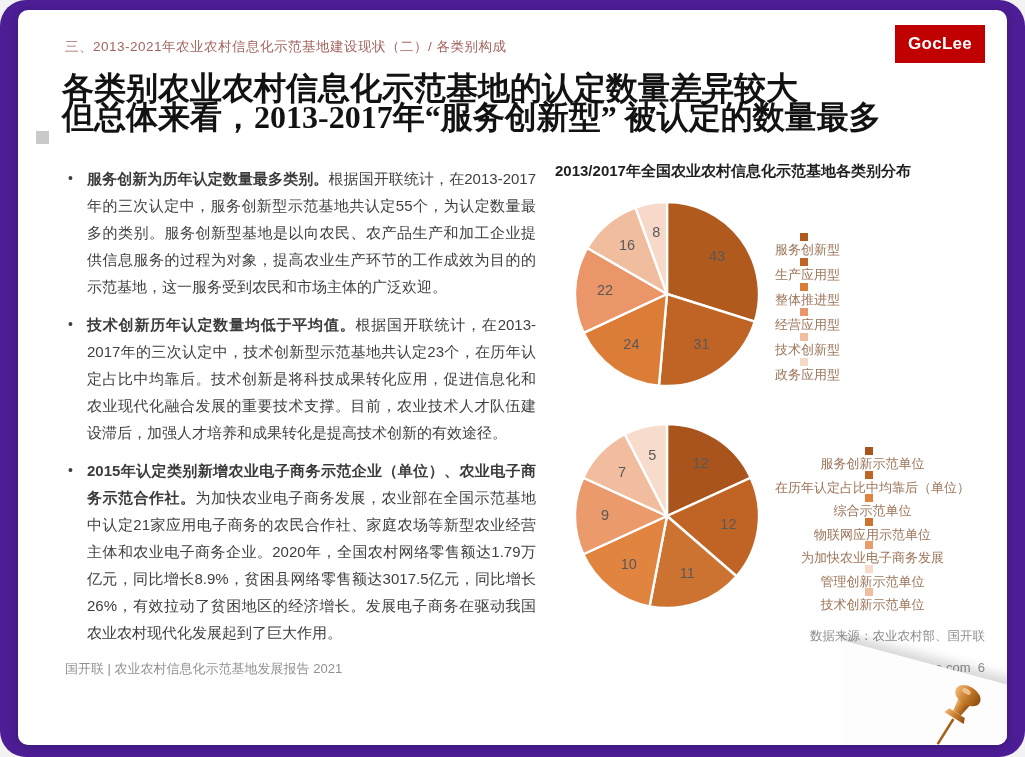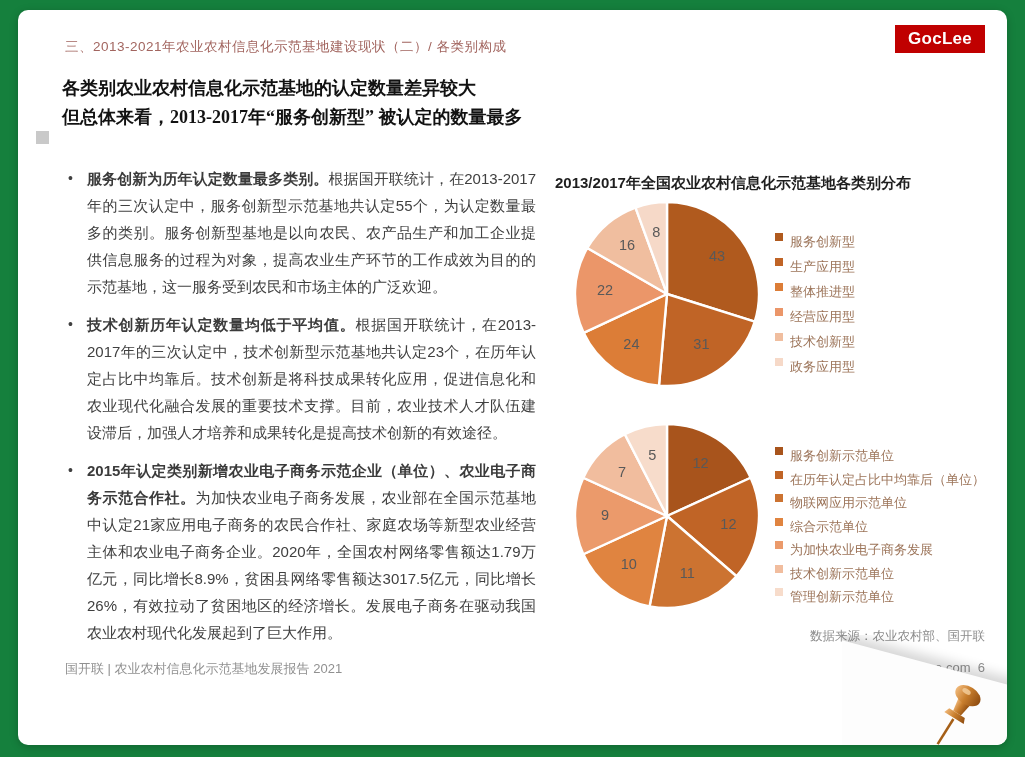--- a/index.html
+++ b/index.html
@@ -2,62 +2,62 @@
 <html><head>
 <meta charset="utf-8">
 <style>
   * { box-sizing: border-box; margin: 0; padding: 0; }
   html,body { width:1025px; height:757px; }
   body {
     background:#f2f2f2;
     font-family:"Liberation Sans","DejaVu Sans",sans-serif;
     position:relative; overflow:hidden;
   }
-  .stage { position:absolute; inset:0; background:#15803d; }
+  .stage { position:absolute; inset:0; background:#4c1d95;border-radius:26px; }
   .card {
     position:absolute; left:18px; top:10px; width:989px; height:735px;
     background:#ffffff; border-radius:10px;
     box-shadow:0 2px 9px rgba(0,0,0,0.22);
   }
   .breadcrumb {
     position:absolute; left:47px; top:28px;
     font-size:13.5px; color:#a2655f; letter-spacing:0.5px;
   }
   .logo {
-    position:absolute; left:877px; top:15px; width:90px; height:28px;
+    position:absolute; left:877px; top:15px; width:90px; height:38px;
     background:#c00000; color:#ffffff; display:flex; align-items:center; justify-content:center;
     font-weight:bold; font-size:17px; letter-spacing:0.3px;
   }
   .title {
     position:absolute; left:44px; top:64px; width:860px;
     font-family:"Liberation Serif","DejaVu Serif",serif;
-    font-weight:700; font-size:18px; line-height:29px; color:#121212;
+    font-weight:700; font-size:32px; line-height:29px; color:#121212;
   }
   .deco-square {
     position:absolute; left:18px; top:121px; width:13px; height:13px; background:#c9c9c9;
   }
   .bullets { position:absolute; left:48px; top:155px; width:470px; }
   .bullet-p {
     position:relative; padding-left:21px; margin-bottom:11px;
     font-size:15px; line-height:27px; color:#404040; text-align:justify;
   }
   .bullet-dot { position:absolute; left:2px; top:0; font-size:14px; color:#404040; }
   .bullet-lead { font-weight:bold; color:#3b3b3b; }
   .chart-title { position:absolute; font-size:15px; font-weight:bold; color:#1f1f1f; width:440px; }
-  .chart1-title { left:537px; top:164px; }
+  .chart1-title { left:537px; top:152px; }
   .chart2-title { left:537px; top:384px; }
   .pie { position:absolute; width:196px; height:196px; }
   .pie1 { left:551px; top:186px; }
   .pie2 { left:551px; top:408px; }
   .legend { position:absolute; }
   .legend1 { left:757px; top:223px; }
   .legend2 { left:757px; top:437px; }
   .legend1 .legend-row { height:25px; }
   .legend2 .legend-row { height:23.5px; }
-  .legend-row { display:flex; align-items:flex-start; }
+  .legend-row { display:flex; align-items:center;flex-direction:column; }
   .legend-swatch { width:8px; height:8px; flex:0 0 8px; margin-right:7px; }
   .legend-label { font-size:13px; color:#9c7459; white-space:nowrap; }
   .data-source {
     position:absolute; right:22px; top:618px; font-size:12.5px; color:#8c8c8c;
   }
   .footer-left { position:absolute; left:47px; top:650px; font-size:13px; color:#909090; }
   .footer-right { position:absolute; right:22px; top:650px; font-size:13px; color:#909090; }
   .corner-curl {
     position:absolute; right:0; bottom:0; width:165px; height:110px;
     overflow:hidden; border-radius:0 0 10px 0;
@@ -159,38 +159,38 @@
     <div class="legend legend2">
         <div class="legend-row">
           <span class="legend-swatch" style="background:#a8541c"></span>
           <span class="legend-label">服务创新示范单位</span>
         </div>
         <div class="legend-row">
           <span class="legend-swatch" style="background:#c06426"></span>
           <span class="legend-label">在历年认定占比中均靠后（单位）</span>
         </div>
         <div class="legend-row">
+          <span class="legend-swatch" style="background:#e08440"></span>
+          <span class="legend-label">综合示范单位</span>
+        </div>
+        <div class="legend-row">
           <span class="legend-swatch" style="background:#cc7331"></span>
           <span class="legend-label">物联网应用示范单位</span>
         </div>
         <div class="legend-row">
-          <span class="legend-swatch" style="background:#e08440"></span>
-          <span class="legend-label">综合示范单位</span>
-        </div>
-        <div class="legend-row">
           <span class="legend-swatch" style="background:#eb9a6b"></span>
           <span class="legend-label">为加快农业电子商务发展</span>
         </div>
         <div class="legend-row">
+          <span class="legend-swatch" style="background:#f7dccb"></span>
+          <span class="legend-label">管理创新示范单位</span>
+        </div>
+        <div class="legend-row">
           <span class="legend-swatch" style="background:#f1bd9e"></span>
           <span class="legend-label">技术创新示范单位</span>
-        </div>
-        <div class="legend-row">
-          <span class="legend-swatch" style="background:#f7dccb"></span>
-          <span class="legend-label">管理创新示范单位</span>
         </div>
       </div>
 
     <div class="data-source">数据来源：农业农村部、国开联</div>
 
     <div class="footer-left">国开联 | 农业农村信息化示范基地发展报告  2021</div>
     <div class="footer-right">
       <span>gocLee.com</span>&nbsp;&nbsp;<span>6</span>
     </div>
 

